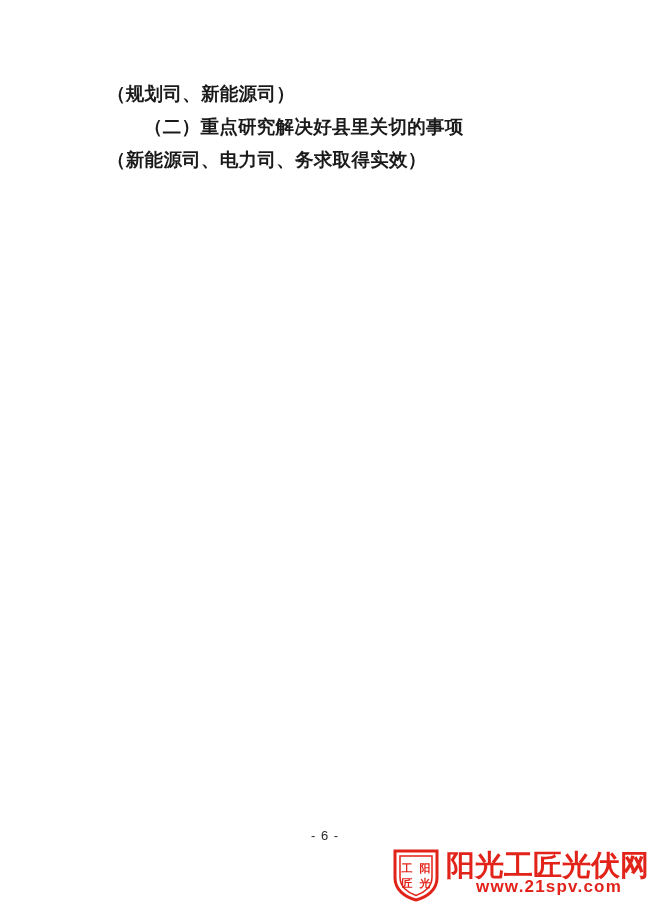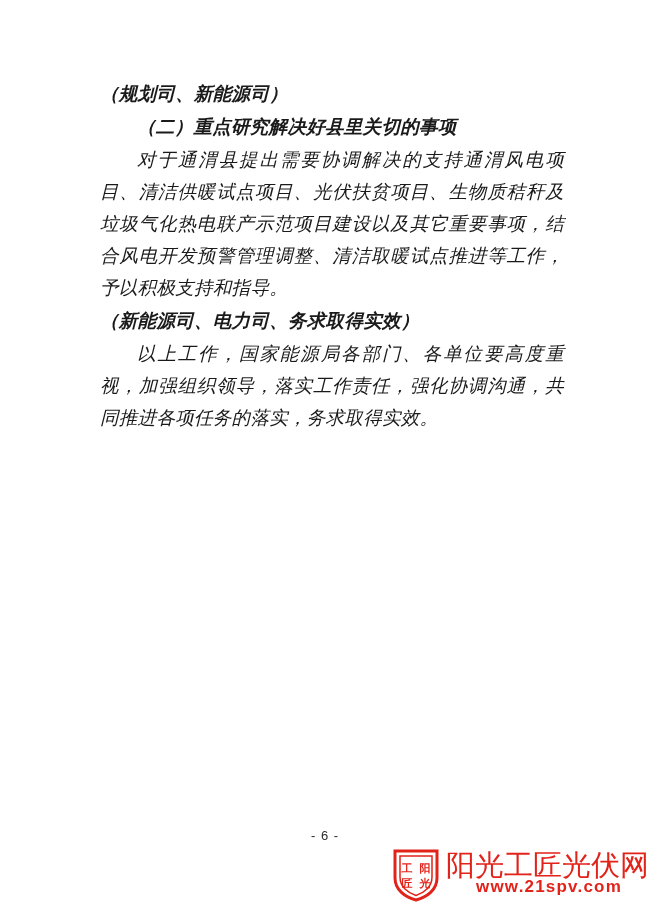--- a/index.html
+++ b/index.html
@@ -20,23 +20,22 @@
     height: 919px;
     box-sizing: border-box;
     padding: 78px 86px 0 92px;
   }
   .para {
     font-size: 18.5px;
     line-height: 1.73;
     color: #1a1a1a;
     text-align: justify;
     text-justify: inter-ideograph;
-    margin: 0 0 1px 8px;
+    margin: 0 0 1px 15px;
     letter-spacing: 0.3px;
-    font-style: italic;
   }
   .bold {
     font-weight: bold;
   }
   .indent {
     text-indent: 37px;
   }
   .heading {
     font-weight: bold;
     text-indent: 37px;
@@ -70,21 +69,21 @@
     top: 2px;
     width: 48px;
     height: 54px;
   }
   .wm-shield svg { display: block; }
   .wm-text {
     position: absolute;
     left: 54px;
     top: 0px;
     font-size: 29px;
-    font-weight: normal;
+    font-weight: bold;
     color: #e2231a;
     letter-spacing: 0px;
     white-space: nowrap;
     font-family: "Liberation Sans", sans-serif;
   }
   .wm-url {
     position: absolute;
     left: 84px;
     top: 31px;
     font-size: 17px;
@@ -97,27 +96,25 @@
 </style>
 </head>
 <body>
 
 <div class="page">
 
   <p class="para bold">（规划司、新能源司）</p>
 
   <p class="para heading">（二）重点研究解决好县里关切的事项</p>
 
-  <p class="para indent">对于通渭县提出需要协调解决的支持通渭风电项目、清洁供暖试点项目、光伏扶贫项目、生物质秸秆及垃圾气化热电联产示范项目建设以及其它重要事项，结合风电开发预警管理调整、清洁取暖试点推进等工作，予以积极支持和指导。</p>
 
   <p class="para bold">（新能源司、电力司、务求取得实效）</p>
 
 
 
-  <p class="para indent">以上工作，国家能源局各部门、各单位要高度重视，加强组织领导，落实工作责任，强化协调沟通，共同推进各项任务的落实，务求取得实效。</p>
 
   <div class="page-number">- 6 -</div>
 
   <div class="watermark">
     <div class="wm-shield">
       <svg width="48" height="54" viewBox="0 0 48 54">
         <path d="M3 3 H45 V30 C45 42 35 49 24 52 C13 49 3 42 3 30 Z" fill="#ffffff" stroke="#e2231a" stroke-width="3"></path>
         <path d="M8 8 H40 V29 C40 39 32 45 24 47.5 C16 45 8 39 8 29 Z" fill="#ffffff" stroke="#e2231a" stroke-width="1.5"></path>
         <text x="15" y="24" font-size="11" font-weight="bold" fill="#e2231a" text-anchor="middle" font-family="Liberation Sans, sans-serif">工</text>
         <text x="33" y="24" font-size="11" font-weight="bold" fill="#e2231a" text-anchor="middle" font-family="Liberation Sans, sans-serif">阳</text>

